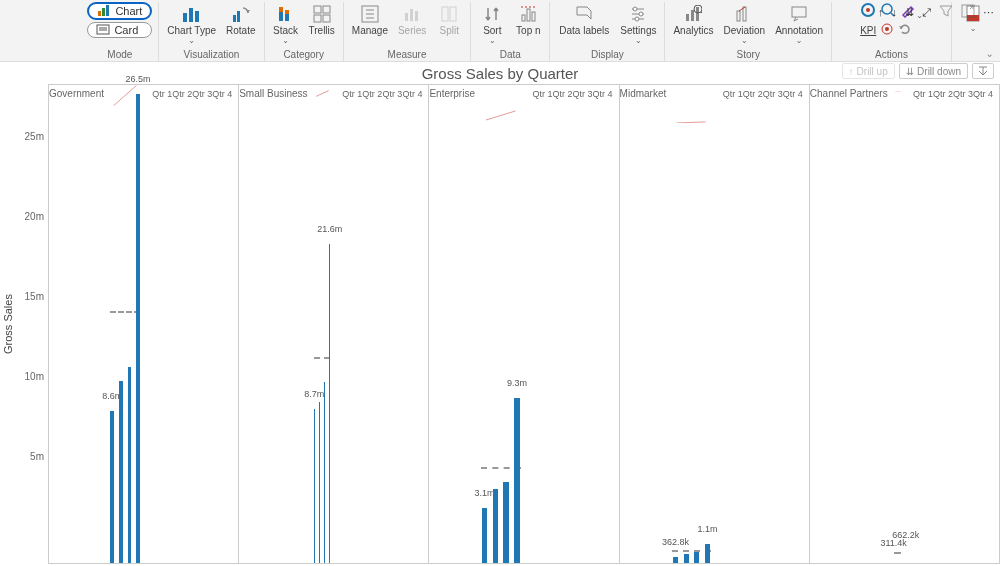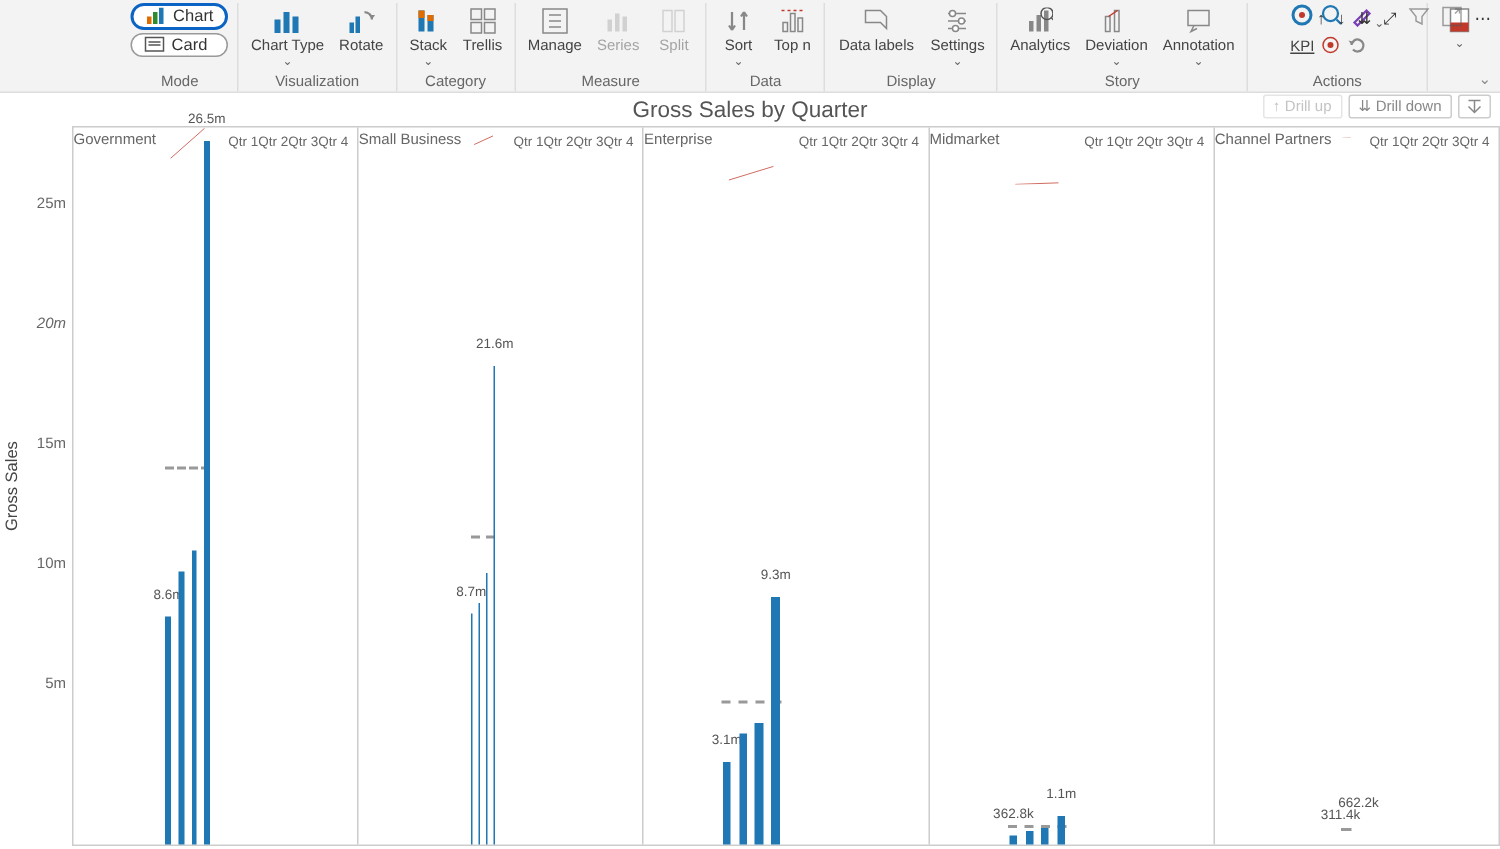--- a/index.html
+++ b/index.html
@@ -334,21 +334,21 @@
       </div>
   </div>
 </div>
 
 <div class="chart-area">
   <div class="y-axis-label">Gross Sales</div>
   <div class="y-axis" id="y-axis">
       <div class="y-tick" style="bottom: 108px;">5m</div>
       <div class="y-tick" style="bottom: 188px;">10m</div>
       <div class="y-tick" style="bottom: 268px;">15m</div>
-      <div class="y-tick" style="bottom: 348px; font-style: italic;">20m</div>
+      <div class="y-tick" style="bottom: 348px;">20m</div>
       <div class="y-tick" style="bottom: 428px; margin-left: 27px;">25m</div>
     </div>
   <div class="panels" id="panels">
       <div class="panel">
         <div class="panel-title">Government</div>
         <div class="plot">
           <div class="avg-line" style="bottom: 52.2222%;"></div>
           <div class="bars">
             <div class="bar-wrap">
               <div class="bar" style="height: 31.8519%;"></div>

